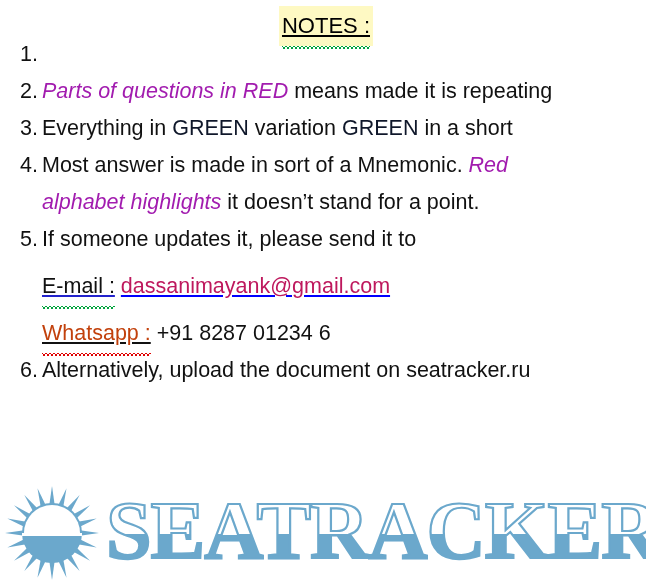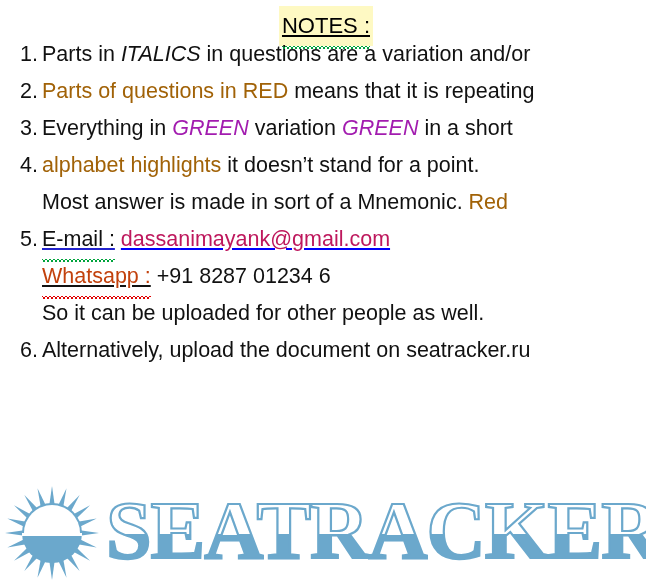--- a/index.html
+++ b/index.html
@@ -65,32 +65,33 @@
     top: 0;
     width: 24px;
     text-align: left;
     color: #111111;
   }
   .note-line {
     display: block;
     white-space: nowrap;
   }
 
-  .red   { color: #a16207; }
-  .green { color: #a21caf; font-style: italic; }
+  .red   { color: #a21caf; font-style: italic; }
+  .green { color: #0f172a; }
   .ital  { font-style: italic; }
 
   
   .contact-line {
     display: block;
     white-space: nowrap;
   }
   .lbl-wrap {
     position: relative;
     display: inline-block;
+    margin-top: 10px;
   }
   .lbl-email {
     color: #111111;
     text-decoration: underline;
     text-decoration-color: #2222CC;
     text-underline-offset: 2px;
   }
   .lbl-whats {
     color: #c2410c;
     text-decoration: underline;
@@ -157,47 +158,46 @@
   <span class="title">
     <span>NOTES :</span>
     <span class="sq-green"></span>
   </span>
 </div>
 
 <div class="notes">
 
   <div class="note-item">
     <span class="note-num">1.</span>
-    <span class="note-line"><span>Parts in </span><span class="ital">ITALICS</span><span> in questions are a variation and/or</span></span>
   </div>
 
   <div class="note-item">
     <span class="note-num">2.</span>
-    <span class="note-line"><span class="red">Parts of questions in RED</span><span> means that it is repeating</span></span>
+    <span class="note-line"><span class="red">Parts of questions in RED</span><span> means made it is repeating</span></span>
   </div>
 
   <div class="note-item">
     <span class="note-num">3.</span>
     <span class="note-line"><span>Everything in </span><span class="green">GREEN</span><span> variation </span><span class="green">GREEN</span><span> in a short</span></span>
   </div>
 
   <div class="note-item">
     <span class="note-num">4.</span>
+    <span class="note-line"><span>Most answer is made in sort of a Mnemonic. </span><span class="red">Red</span></span>
     <span class="note-line"><span class="red">alphabet highlights</span><span> it doesn’t stand for a point.</span></span>
-    <span class="note-line"><span>Most answer is made in sort of a Mnemonic. </span><span class="red">Red</span></span>
   </div>
 
   <div class="note-item">
     <span class="note-num">5.</span>
+    <span class="note-line"><span>If someone updates it, please send it to</span></span>
 
     <span class="contact-line"><span class="lbl-wrap"><span class="lbl-email">E-mail :</span><span class="sq sq-green2"></span></span> <a class="mail-link" href="#">dassanimayank@gmail.com</a></span>
 
     <span class="contact-line"><span class="lbl-wrap"><span class="lbl-whats">Whatsapp :</span><span class="sq sq-red"></span></span> <span>+91 8287 01234 6</span></span>
 
-    <span class="contact-line">So it can be uploaded for other people as well.</span>
   </div>
 
   <div class="note-item">
     <span class="note-num">6.</span>
     <span class="note-line"><span>Alternatively, upload the document on seatracker.ru</span></span>
   </div>
 
 </div>
 
 <div class="watermark">

